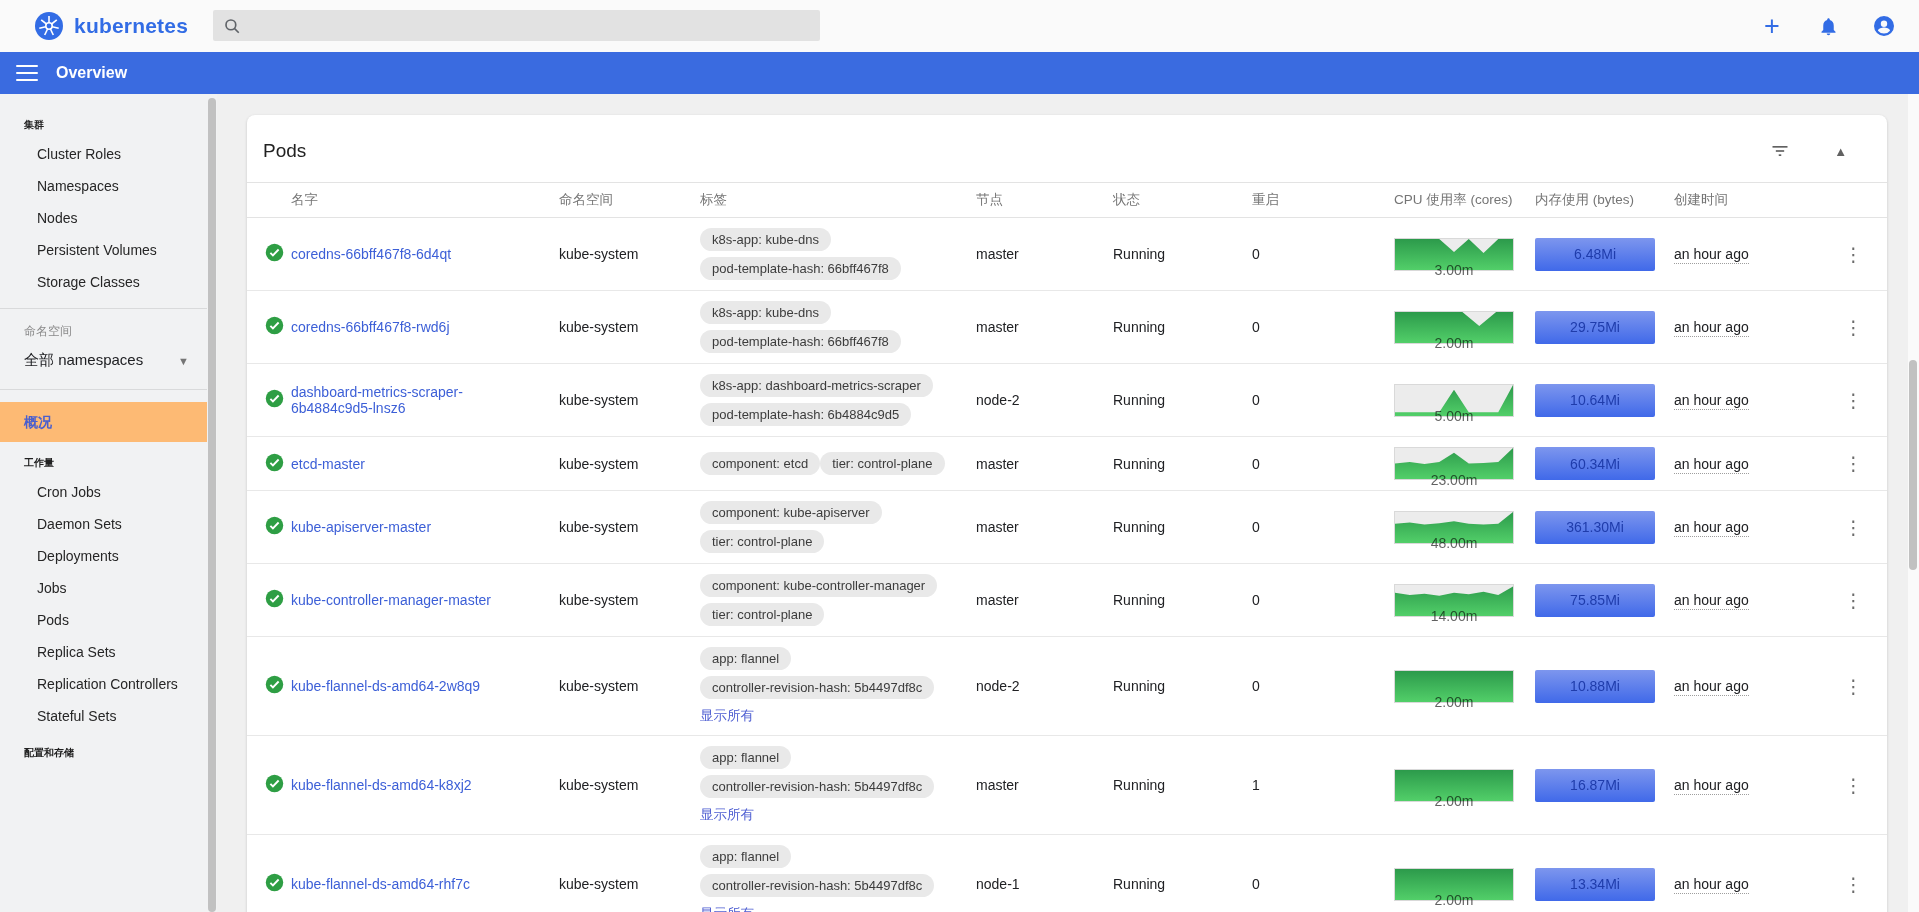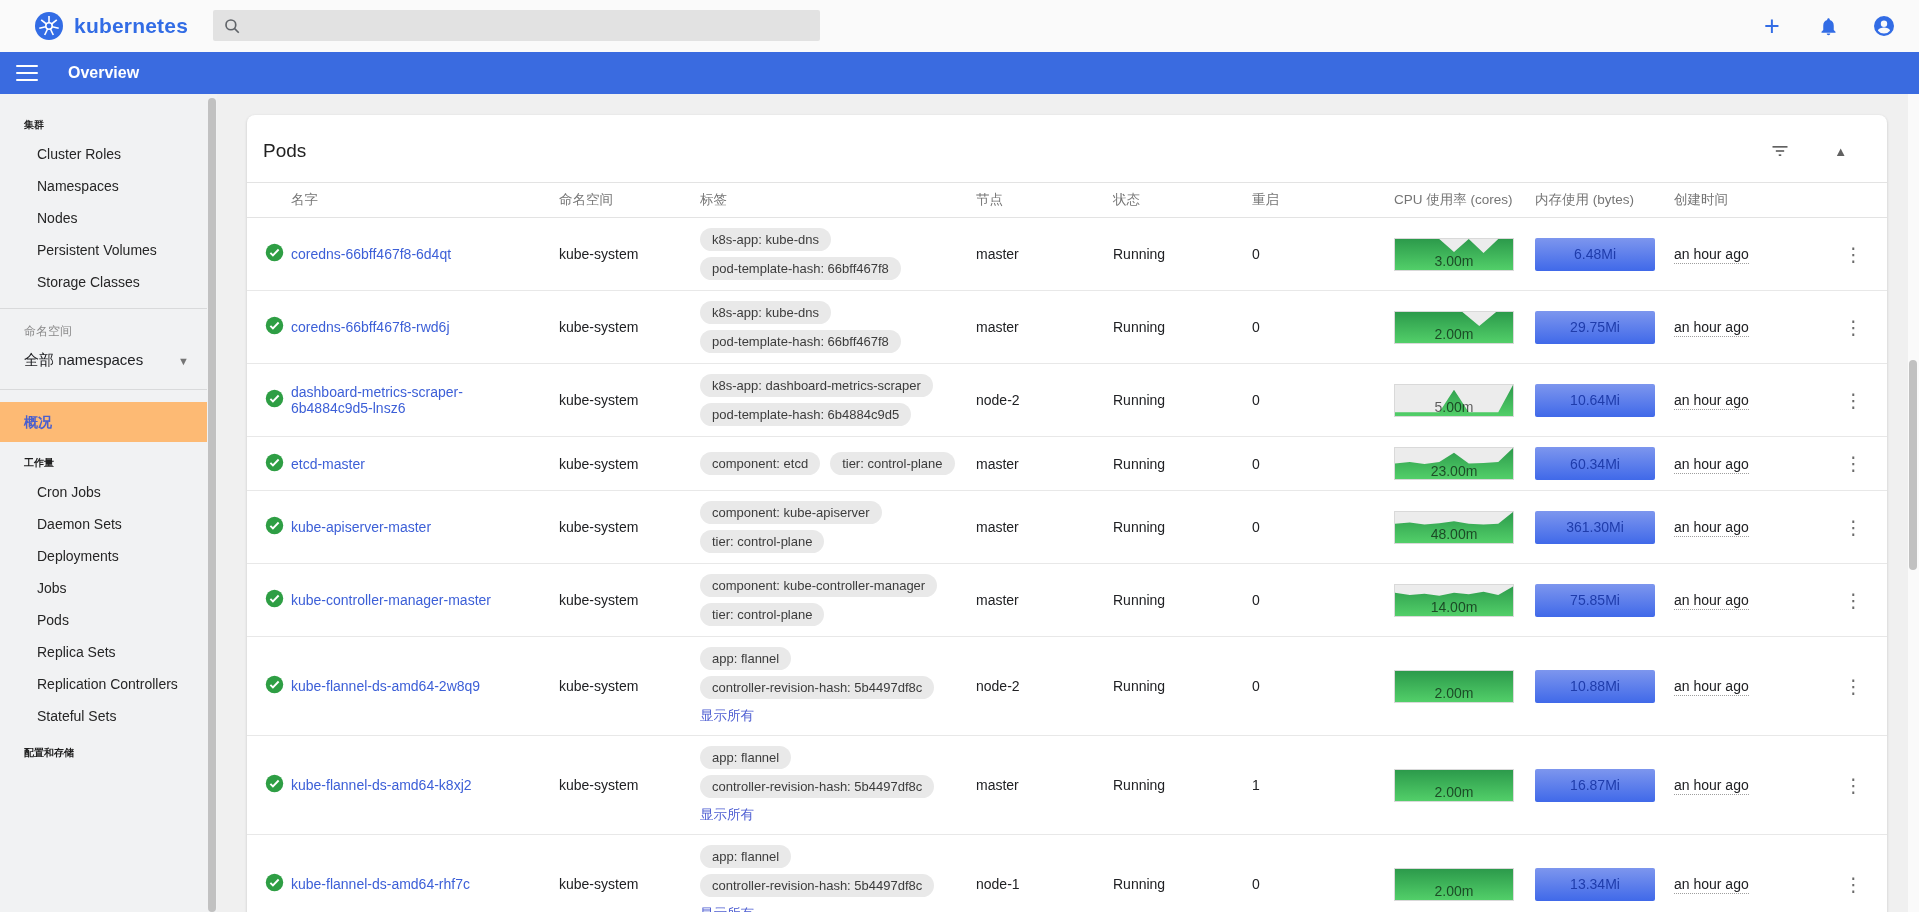--- a/index.html
+++ b/index.html
@@ -14,21 +14,21 @@
     border-radius:2px; display:flex; align-items:center; padding:0 10px; }
   .search input { border:none; outline:none; background:transparent; font-size:15px; width:100%;
     margin-left:14px; color:#202124; font-family:inherit; }
   .search input::placeholder { color:#757575; }
   .top-actions { position:absolute; right:22px; top:0; height:52px; display:flex; align-items:center; gap:30px; }
   .top-actions .act { width:26px; height:26px; display:flex; align-items:center; justify-content:center;
     color:var(--brand-blue); cursor:pointer; }
   .plus-glyph { font-size:27px; font-weight:300; line-height:26px; color:var(--brand-blue); }
 
   
-  .appbar { height:42px; background:var(--appbar-blue); display:flex; align-items:center; padding-left:16px;gap:12px; }
+  .appbar { height:42px; background:var(--appbar-blue); display:flex; align-items:center; padding-left:16px; }
   .appbar-title { color:#fff; font-size:16px; font-weight:bold; margin-left:18px; }
   .hamburger { width:22px; height:16px; display:flex; flex-direction:column; justify-content:space-between; cursor:pointer; }
   .hamburger span { display:block; height:2px; background:#fff; border-radius:1px; }
 
   
   .shell { display:flex; height:818px; }
   .sidebar { width:207px; background:#f1f2f3; overflow:hidden; padding-top:10px; flex:none; }
   .side-scroll { width:10px; background:#f1f2f3; position:relative; flex:none; }
   .side-scroll .thumb { position:absolute; left:1px; top:4px; bottom:0; width:8px; background:#c1c1c1; border-radius:4px; }
   .main { flex:1; background:#f0f0f0; position:relative; overflow:hidden; }
@@ -54,28 +54,28 @@
   .collapse-caret { font-size:13px; color:#616161; }
 
   
   table { width:100%; border-collapse:collapse; table-layout:fixed; }
   thead th { text-align:left; font-size:13.5px; font-weight:normal; color:#757575; height:35px;
     border-top:1px solid #e3e3e3; border-bottom:1px solid #e3e3e3; padding-right:6px; }
   tbody td { border-bottom:1px solid #e8e8e8; vertical-align:middle; font-size:14px; color:#202124; padding:10px 6px 10px 0; }
   td.c-icon { padding-left:18px; }
   .pod-link { color:var(--link-blue); text-decoration:none; cursor:pointer; word-wrap:break-word; overflow-wrap:break-word; display:inline-block; max-width:250px; }
   .chips { display:flex; flex-direction:column; align-items:flex-start; gap:6px; }
-  .chips.inline { flex-direction:row; gap:10px; }
+  .chips.inline { flex-direction:row; gap:0; }
   .chip { background:#e9e9e9; border-radius:12px; padding:4px 12px; font-size:13px; color:#3c3c3c; white-space:nowrap; }
   .show-all { color:var(--show-all-blue); font-size:13.5px; cursor:pointer; margin-top:2px; text-decoration:none; }
   .spark { position:relative; width:120px; height:33px;
     background:linear-gradient(180deg,var(--cpu-gradient-top),var(--cpu-gradient-bottom));
     border:1px solid #d9d9d9; }
   .spark svg { position:absolute; left:0; top:0; width:100%; height:100%; display:block; }
-  .spark .val { position:absolute; left:0; top:7px; width:100%; height:100%; display:flex;
+  .spark .val { position:absolute; left:0; top:16px; width:100%; height:100%; display:flex;
     align-items:center; justify-content:center; font-size:14px; color:rgba(0,0,0,.62);text-align:right; }
   .mem { width:120px; height:33px; border-radius:2px;
     background:linear-gradient(180deg,var(--mem-gradient-top),var(--mem-gradient-bottom));
     display:flex; align-items:center; justify-content:center; font-size:14px; color:var(--mem-text); }
   .created { border-bottom:1px dotted #9e9e9e; padding-bottom:1px; color:#202124; }
   .kebab { font-size:19px; color:#6b6b6b; cursor:pointer; letter-spacing:0; display:inline-block; width:24px; text-align:center; }
   td.c-kebab { text-align:center; }
 
   
   .page-scroll { position:fixed; right:0; top:94px; width:11px; height:818px; background:#fafafa; }

